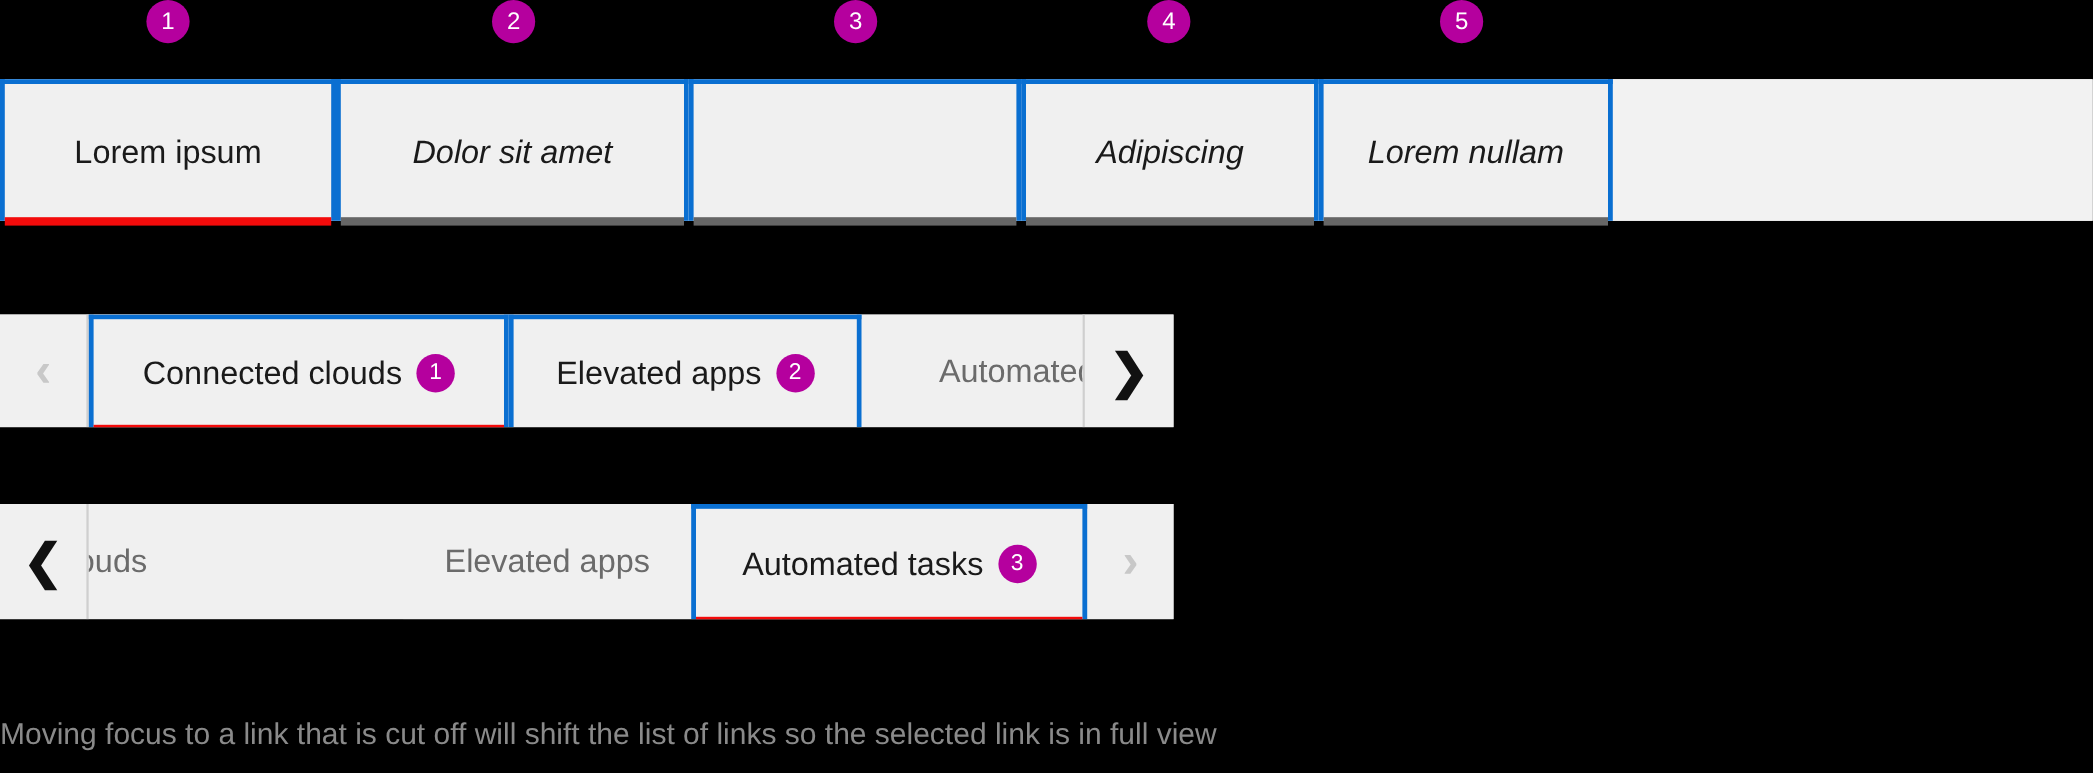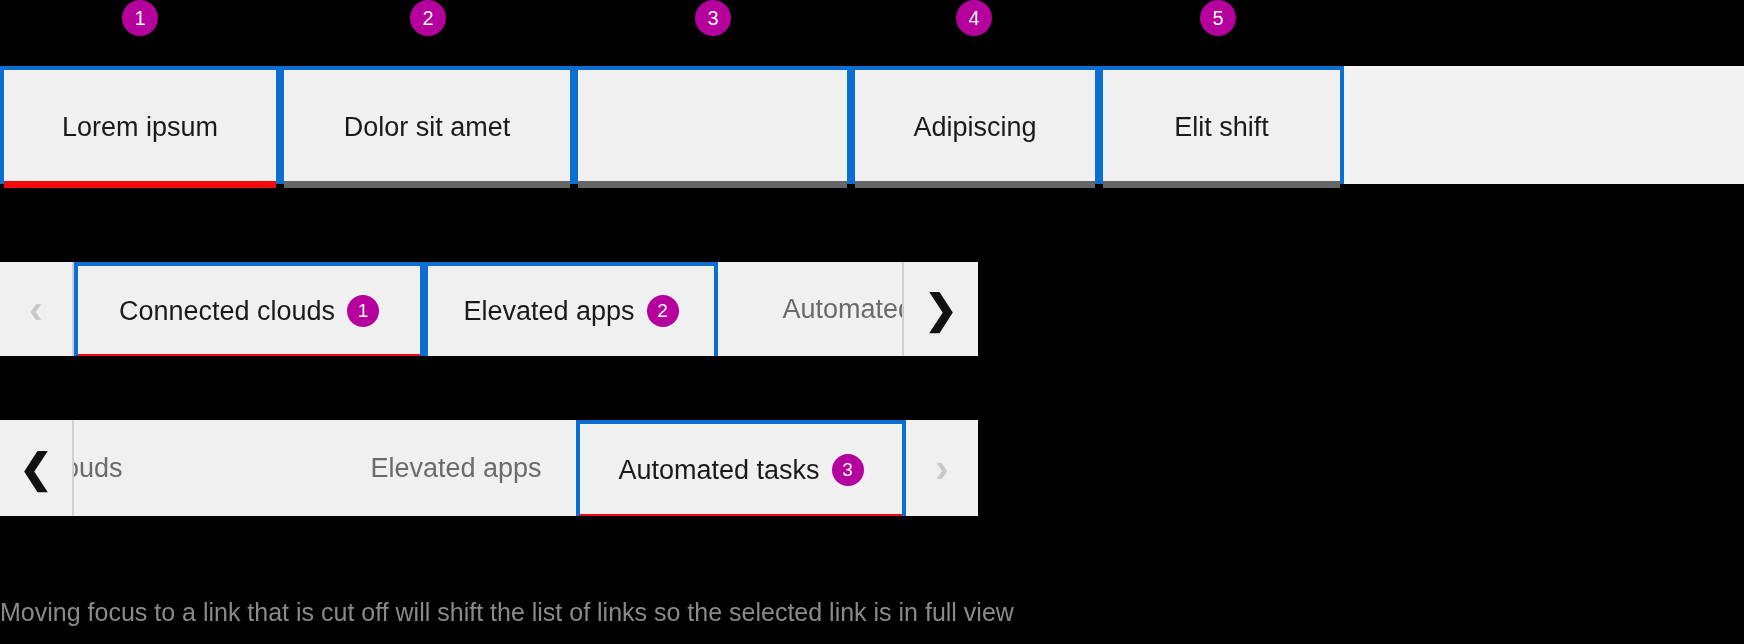--- a/index.html
+++ b/index.html
@@ -46,21 +46,21 @@
     border-bottom: none;
     outline: none;
   }
   .tab .underline {
     position: absolute;
     left: 0; right: 0; bottom: -4px;
     height: 7px;
   }
   .tab.sel  .underline { background: #f30b0b; }
   .tab.unsel .underline { background: #666666; }
-  .tab.unsel { border-color: #0a6fd1; }
+  .tab.unsel { border-color: #0a6fd1; font-style: italic; }
   .tab-rest { flex: 1 1 auto; background: #f2f2f2; }
 
   
   .scroller {
     position: absolute;
     background: #f0f0f0;
     display: flex;
     align-items: stretch;
     overflow: hidden;
   }
@@ -146,21 +146,21 @@
       <span class="underline"></span>
     </div>
     <div class="tab unsel" style="width:277px;">
       <span class="underline"></span>
     </div>
     <div class="tab unsel" style="width:248px;">
       <span>Adipiscing</span>
       <span class="underline"></span>
     </div>
     <div class="tab unsel" style="width:245px;">
-      <span>Elit shift</span>
+      <span>Lorem nullam</span>
       <span class="underline"></span>
     </div>
     <div class="tab-rest"></div>
   </div>
 
   <div class="scroller" style="left:0px; top:262px; width:978px; height:94px;">
     <div class="chev off bordered-left">
       <span>‹</span>
     </div>
     <div class="link focused" style="width:350px;">

